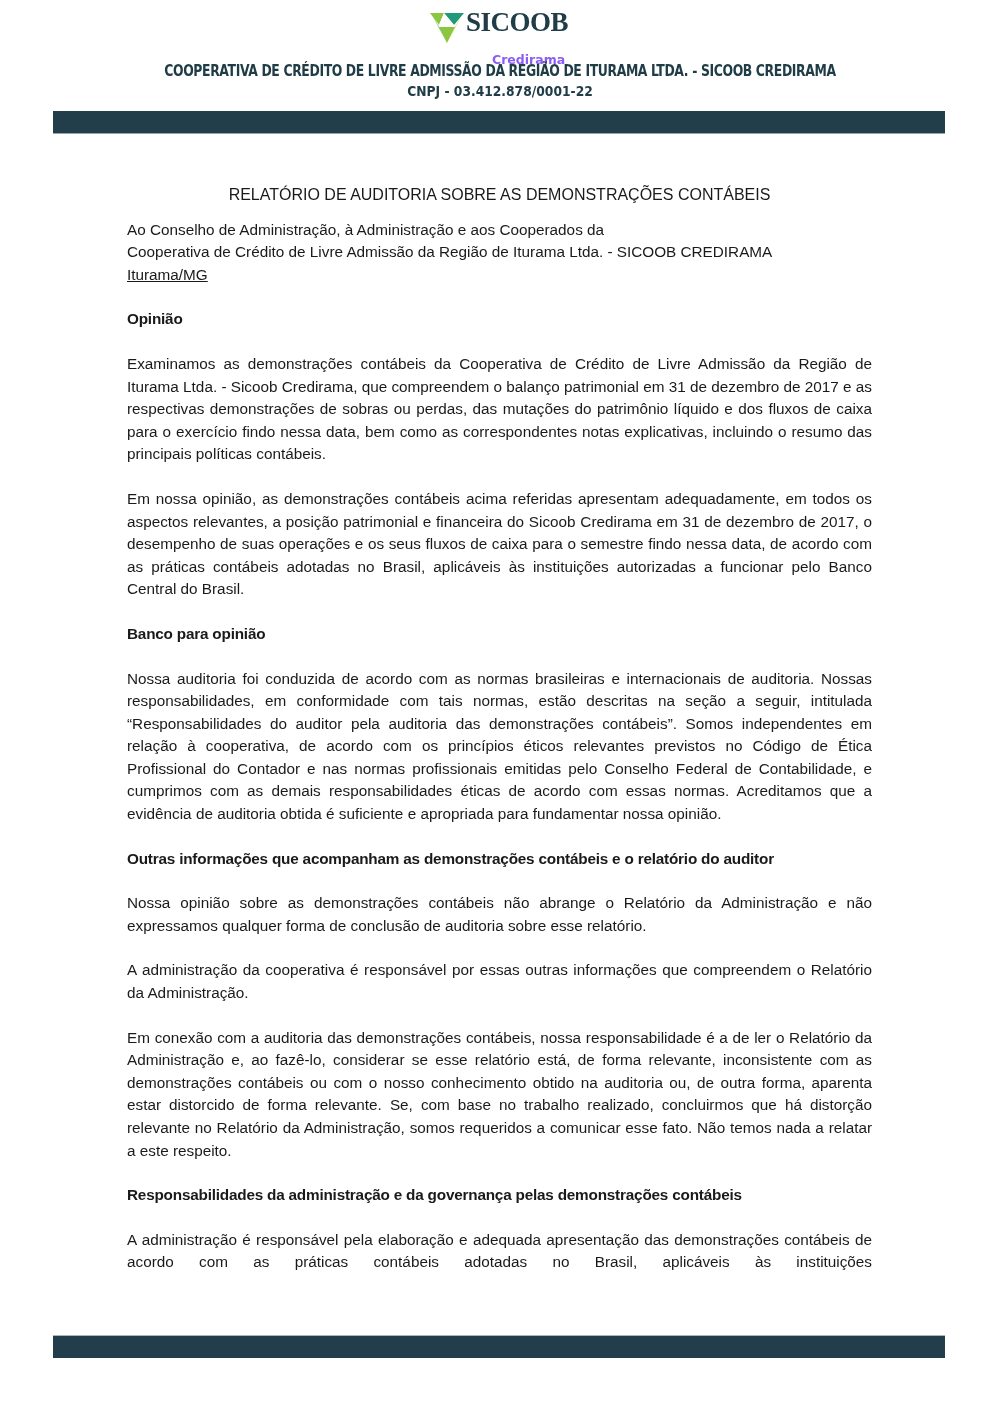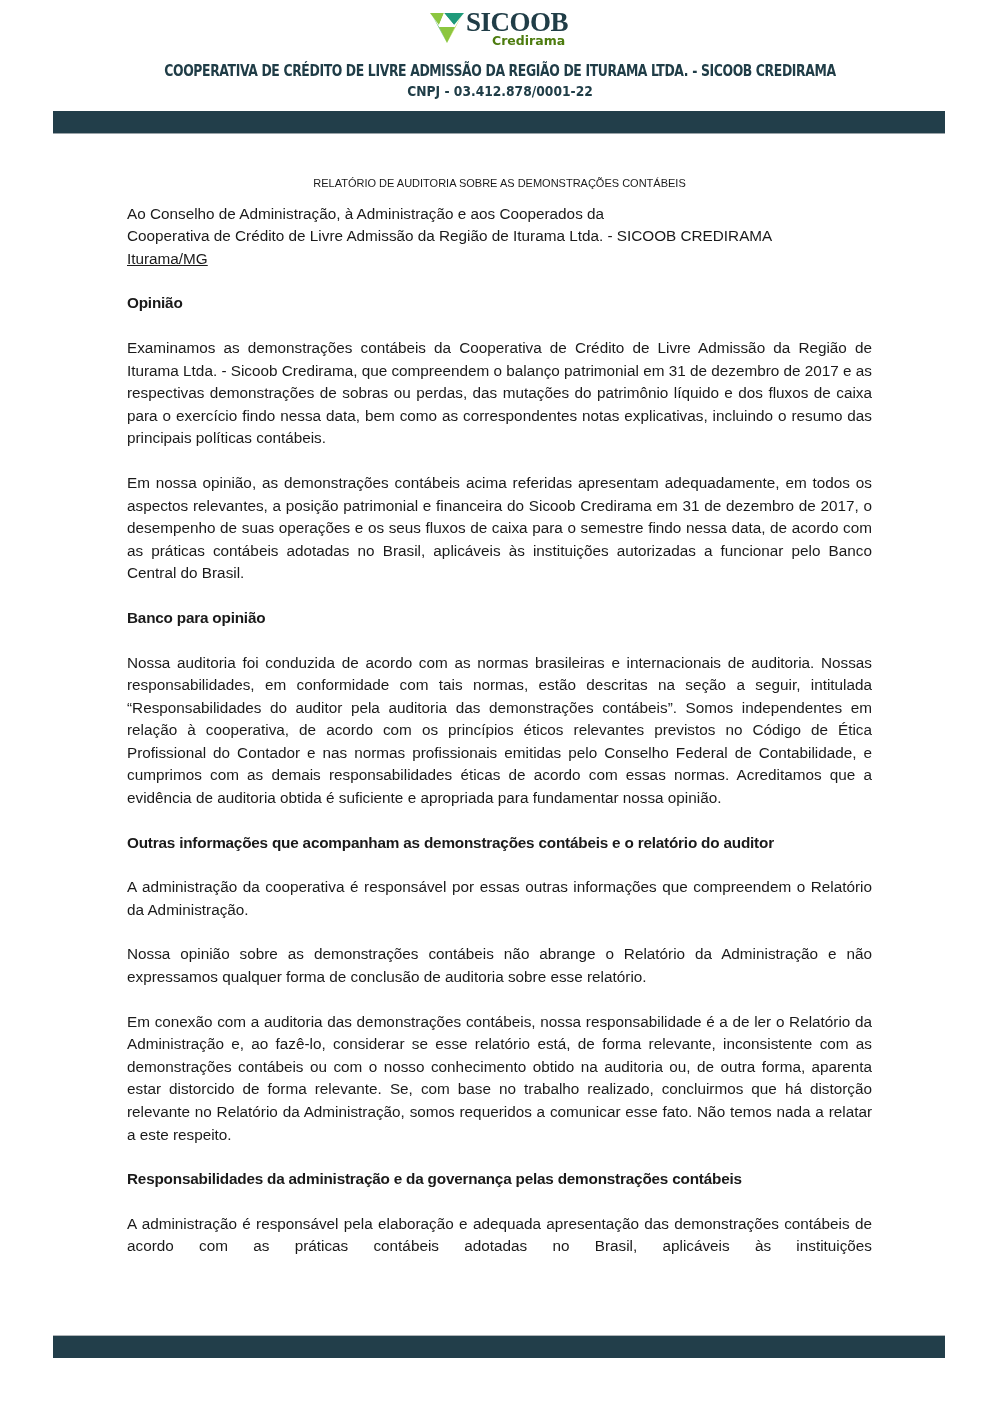--- a/index.html
+++ b/index.html
@@ -1,27 +1,27 @@
 <!DOCTYPE html>
 <html><head>
 <meta charset="utf-8">
 <style>
   html, body { margin:0; padding:0; background:#ffffff; }
   body { width:1000px; height:1414px; position:relative; overflow:hidden; font-family:"Liberation Sans", sans-serif; color:#1a1a1a; }
   .logo { position:absolute; left:430px; top:9px; width:140px; height:44px; }
   .logo-mark { position:absolute; left:0; top:2px; width:34px; height:32px; }
   .logo-word { position:absolute; left:36px; top:-2px; font-family:Liberation Serif, serif; font-weight:bold; font-size:27px; color:#203d47; letter-spacing:-0.5px; }
-  .logo-sub { position:absolute; left:62px; top:24px; font-family:"DejaVu Sans", sans-serif; font-size:12.5px; color:#4d7c0f; font-weight:bold; }
+  .logo-sub { position:absolute; left:62px; top:43px; font-family:"DejaVu Sans", sans-serif; font-size:12.5px; color:#8b5cf6; font-weight:bold; }
   .org-name { position:absolute; left:0; width:1000px; top:62px; text-align:center; font-family:"DejaVu Sans Condensed","DejaVu Sans", sans-serif; font-weight:bold; font-size:15px; color:#203d47; letter-spacing:-0.4px; transform:scaleX(0.92); transform-origin:center; }
   .cnpj { position:absolute; left:0; width:1000px; top:83px; text-align:center; font-family:"DejaVu Sans", sans-serif; font-weight:bold; font-size:14px; color:#203d47; transform:scaleX(0.88); transform-origin:center; }
   .bar { position:absolute; left:53px; width:892px; height:22px; background:#223e4a; }
   .bar.top { top:111px; border-bottom:1px solid #9aa3a8; }
   .bar.bottom { top:1335px; border-top:1px solid #b0b5b8; }
   .content { position:absolute; left:127px; width:745px; top:172px; font-size:15.3px; line-height:22.6px; }
-  .title { text-align:center; margin:0; font-size:11px; }
+  .title { text-align:center; margin:12px; font-size:16px; }
   .addr { margin-top:8px; }
   .addr div { white-space:nowrap; }
   .u { text-decoration:underline; }
   h2 { font-size:15.3px; font-weight:bold; margin:22px 0 0 0; line-height:22.6px; letter-spacing:-0.2px; }
   p { margin:22px 0 0 0; text-align:justify; }
 </style>
 </head>
 <body>
 
 <div class="logo">
@@ -51,21 +51,21 @@
   </div>
 
   <h2>Opinião</h2>
   <p>Examinamos as demonstrações contábeis da Cooperativa de Crédito de Livre Admissão da Região de Iturama Ltda. - Sicoob Credirama, que compreendem o balanço patrimonial em 31 de dezembro de 2017 e as respectivas demonstrações de sobras ou perdas, das mutações do patrimônio líquido e dos fluxos de caixa para o exercício findo nessa data, bem como as correspondentes notas explicativas, incluindo o resumo das principais políticas contábeis.</p>
   <p>Em nossa opinião, as demonstrações contábeis acima referidas apresentam adequadamente, em todos os aspectos relevantes, a posição patrimonial e financeira do Sicoob Credirama em 31 de dezembro de 2017, o desempenho de suas operações e os seus fluxos de caixa para o semestre findo nessa data, de acordo com as práticas contábeis adotadas no Brasil, aplicáveis às instituições autorizadas a funcionar pelo Banco Central do Brasil.</p>
 
   <h2>Banco para opinião</h2>
   <p>Nossa auditoria foi conduzida de acordo com as normas brasileiras e internacionais de auditoria. Nossas responsabilidades, em conformidade com tais normas, estão descritas na seção a seguir, intitulada “Responsabilidades do auditor pela auditoria das demonstrações contábeis”. Somos independentes em relação à cooperativa, de acordo com os princípios éticos relevantes previstos no Código de Ética Profissional do Contador e nas normas profissionais emitidas pelo Conselho Federal de Contabilidade, e cumprimos com as demais responsabilidades éticas de acordo com essas normas. Acreditamos que a evidência de auditoria obtida é suficiente e apropriada para fundamentar nossa opinião.</p>
 
   <h2>Outras informações que acompanham as demonstrações contábeis e o relatório do auditor</h2>
+  <p>Nossa opinião sobre as demonstrações contábeis não abrange o Relatório da Administração e não expressamos qualquer forma de conclusão de auditoria sobre esse relatório.</p>
   <p>A administração da cooperativa é responsável por essas outras informações que compreendem o Relatório da Administração.</p>
-  <p>Nossa opinião sobre as demonstrações contábeis não abrange o Relatório da Administração e não expressamos qualquer forma de conclusão de auditoria sobre esse relatório.</p>
   <p>Em conexão com a auditoria das demonstrações contábeis, nossa responsabilidade é a de ler o Relatório da Administração e, ao fazê-lo, considerar se esse relatório está, de forma relevante, inconsistente com as demonstrações contábeis ou com o nosso conhecimento obtido na auditoria ou, de outra forma, aparenta estar distorcido de forma relevante. Se, com base no trabalho realizado, concluirmos que há distorção relevante no Relatório da Administração, somos requeridos a comunicar esse fato. Não temos nada a relatar a este respeito.</p>
 
   <h2>Responsabilidades da administração e da governança pelas demonstrações contábeis</h2>
   <p style="text-align-last:justify;">A administração é responsável pela elaboração e adequada apresentação das demonstrações contábeis de acordo com as práticas contábeis adotadas no Brasil, aplicáveis às instituições</p>
 </div>
 
 <div class="bar bottom"></div>
 
 </body></html>

